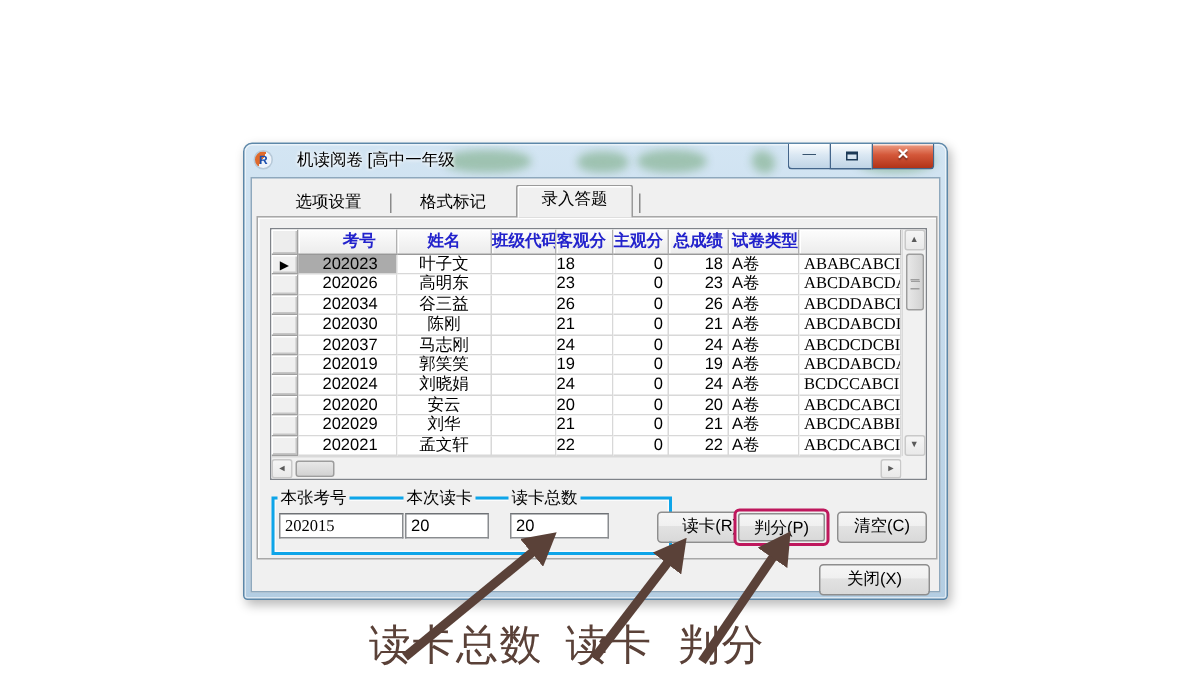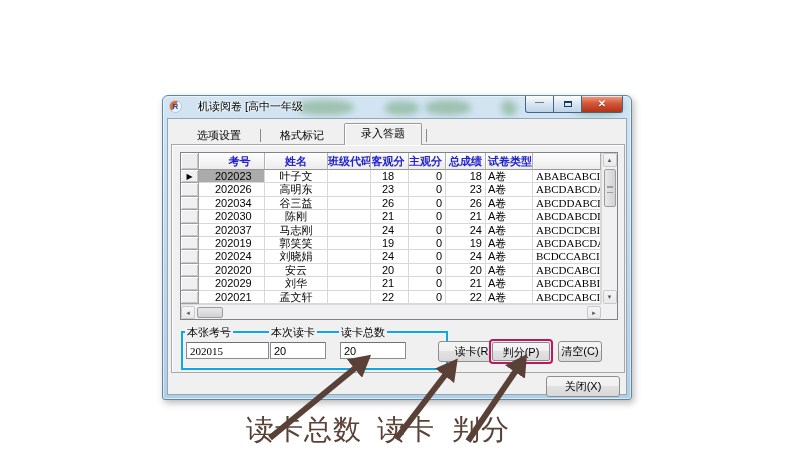--- a/index.html
+++ b/index.html
@@ -51,21 +51,21 @@
          box-shadow:inset 1px 1px 0 #fff;color:#2222cc;font-weight:bold;font-size:11px;line-height:16px;
          text-align:center;overflow:hidden;white-space:nowrap;}
   .trow{display:flex;height:13.4px;flex:0 0 13.4px;}
   .tcell{font-size:11px;line-height:13px;border-right:1px solid #d8d8d8;border-bottom:1px solid #d8d8d8;
          background:#fff;color:#000;white-space:nowrap;overflow:hidden;}
   .selcell{width:18px;flex:0 0 18px;background:#f0f0f0;border-right:1px solid #a0a0a0;border-bottom:1px solid #a0a0a0;
            box-shadow:inset 1px 1px 0 #fff,inset -1px -1px 0 #c6c6c6;font-size:8px;line-height:13px;text-align:center;color:#000;}
   .c-exam{width:66px;flex:0 0 66px;padding-left:16px;}
   .c-name{width:63px;flex:0 0 63px;text-align:center;}
   .c-class{width:43px;flex:0 0 43px;}
-  .c-obj{width:38px;flex:0 0 38px;text-align:center;padding-right:3px;}
+  .c-obj{width:38px;flex:0 0 38px;text-align:left;padding-right:3px;}
   .c-subj{width:37px;flex:0 0 37px;text-align:right;padding-right:3px;}
   .c-total{width:40px;flex:0 0 40px;text-align:right;padding-right:3px;}
   .c-type{width:47px;flex:0 0 47px;padding-left:2px;}
   .c-ans{flex:1 1 auto;padding-left:3px;font-family:"Liberation Serif",serif;}
   .tcell.cur{background:#ababab;}
   .t-fill{flex:1 1 auto;background:#fff;}
 
   
   .t-vscroll{grid-column:2;grid-row:1;background:#f1f1f1;border-left:1px solid #d9d9d9;
              display:flex;flex-direction:column;align-items:center;}
@@ -92,21 +92,21 @@
   .ginput{position:absolute;top:9px;height:17px;border:1px solid #898c8f;border-top-color:#6f7276;background:#fff;
           font-size:11px;padding:0 3px;font-family:"Liberation Sans",sans-serif;color:#000;}
   .gi-1{left:3px;width:83px;font-family:Liberation Serif, serif;} .gi-2{left:87px;width:56px;} .gi-3{left:157px;width:66px;}
 
   .btn{height:21px;background:linear-gradient(#f5f5f5,#f0f0f0 45%,#e2e2e2 46%,#d9d9d9);
        border:1px solid #8e8e8e;border-radius:3px;font-size:11px;line-height:19px;text-align:center;color:#000;}
   .btn-read{position:absolute;left:246px;top:196px;width:77px;margin-left:20px;}
   .btn-default-outer{position:absolute;left:317px;top:194px;width:64px;height:25px;border:2px solid #be185d;
        border-radius:4px;padding:1px;background:#f0f0f0;}
   .btn-grade{width:100%;height:100%;border-radius:2px;}
-  .btn-clear{position:absolute;left:386px;top:196px;width:44px;}
+  .btn-clear{position:absolute;left:386px;top:196px;width:60px;}
   .btn-close{position:absolute;left:378px;top:257px;width:74px;height:21px;}
 
   
   .anno-label{position:absolute;top:411px;font-size:28px;color:#5a4138;letter-spacing:1px;white-space:nowrap;}
   .al-1{left:246px;} .al-2{left:377px;} .al-3{left:452px;}
   .arrows{position:absolute;left:0;top:0;z-index:10;pointer-events:none;}
 </style>
 </head>
 <body>
 

